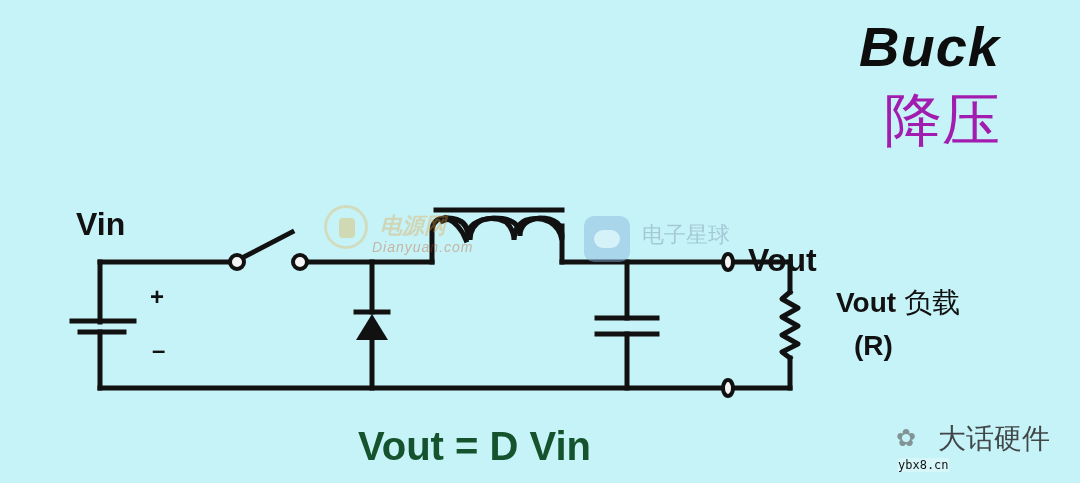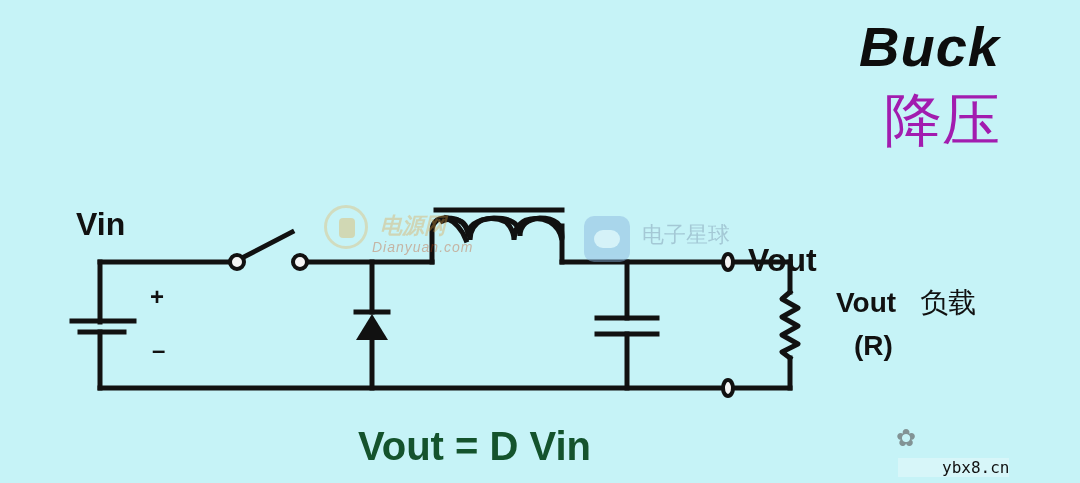--- a/index.html
+++ b/index.html
@@ -4,38 +4,38 @@
 <style>
   html, body { margin: 0; padding: 0; }
   body { width: 1080px; height: 483px; background: #c6f3f7; overflow: hidden; position: relative; font-family: "Liberation Sans", sans-serif; }
   .abs { position: absolute; }
   .title { left: 0; width: 1000px; top: 14px; text-align: right; font-size: 56px; font-weight: bold; font-style: italic; color: #0d0d0d; letter-spacing: 1px; }
   .subtitle { left: 0; width: 1000px; top: 82px; text-align: right; font-size: 58px; font-family: "DejaVu Serif", serif; color: #a21caf; font-weight: normal; }
   .lbl { font-weight: bold; color: #111; font-size: 32px; }
   .vin { left: 76px; top: 206px; }
   .vout { left: 748px; top: 206px; margin-top: 36px; }
   .load { left: 836px; top: 284px; font-size: 28px; }
-  .load .cn { font-weight: normal; font-family: "DejaVu Sans", sans-serif; margin-left: 24px; }
+  .load .cn { font-weight: normal; font-family: "DejaVu Sans", sans-serif; margin-left: 8px; }
   .r { left: 854px; top: 330px; font-size: 28px; }
   .plus { left: 150px; top: 283px; font-size: 24px; font-weight: bold; color: #111; }
   .minus { left: 152px; top: 336px; font-size: 24px; font-weight: bold; color: #111; }
   .formula { left: 358px; top: 424px; font-size: 40px; font-weight: bold; color: #14532d; }
   .wm1 { left: 322px; top: 203px; width: 170px; height: 55px; opacity: 0.35; text-align: right; }
   .wm1 .logo { position: absolute; left: 2px; top: 2px; width: 44px; height: 44px; border-radius: 50%; border: 3px solid #e8b35a; box-sizing: border-box; }
   .wm1 .logo-inner { position:absolute; left: 12px; top: 10px; width: 16px; height: 20px; background: #e8a73a; border-radius: 4px; }
   .wm1 .cn { position: absolute; left: 58px; top: 8px; font-size: 22px; color: #e0a040; font-weight: bold; font-style: italic; }
   .wm1 .url { position: absolute; left: 50px; top: 36px; font-size: 14px; color: #c2410c; font-style: italic; letter-spacing: 1px; }
   .wm2 { left: 584px; top: 214px; height: 50px; opacity: 0.45; }
   .wm2 .logo { position: absolute; left: 0; top: 2px; width: 46px; height: 46px; border-radius: 10px; background: #88b4dd; }
   .wm2 .face { position:absolute; left: 10px; top: 14px; width: 26px; height: 18px; border-radius: 9px; background: #e8f2fb; }
   .wm2 .cn { position: absolute; left: 58px; top: 6px; font-size: 22px; color: #7b96ad; white-space: nowrap; font-family: "DejaVu Sans", sans-serif; }
   .footer { left: 890px; top: 418px; width: 190px; height: 60px; }
   .footer .bird { position:absolute; left: 6px; top: 6px; font-size: 24px; color: #555; opacity: 0.6; }
   .footer .brand { position:absolute; left: 48px; top: 2px; font-size: 28px; color: #2a2a2a; font-family: "DejaVu Sans", sans-serif; opacity: 0.85; }
-  .footer .site { position:absolute; left: 8px; top: 40px; font-size: 16px; color: #111; font-family: "DejaVu Sans Mono", monospace; background: rgba(255,255,255,0.3); padding-left: 44px; }
+  .footer .site { position:absolute; left: 8px; top: 40px; font-size: 12px; color: #111; font-family: "DejaVu Sans Mono", monospace; background: rgba(255,255,255,0.3); }
   svg { position: absolute; left: 0; top: 0; }
 </style>
 </head>
 <body>
 
 <svg width="1080" height="483" viewBox="0 0 1080 483">
   <g stroke="#111" stroke-width="5" fill="none" stroke-linecap="square">
 
     <path d="M100 262 L100 322"></path>
     <path d="M100 332 L100 388"></path>
@@ -115,14 +115,15 @@
 <div class="abs minus">–</div>
 <div class="abs lbl load">
   <span>Vout</span><span class="cn">负载</span>
 </div>
 <div class="abs lbl r">(R)</div>
 
 <div class="abs formula">Vout = D Vin</div>
 
 <div class="abs footer">
   <div class="bird">✿</div>
+  <div class="brand">大话硬件</div>
   <div class="site">ybx8.cn</div>
 </div>
 
 </body></html>

